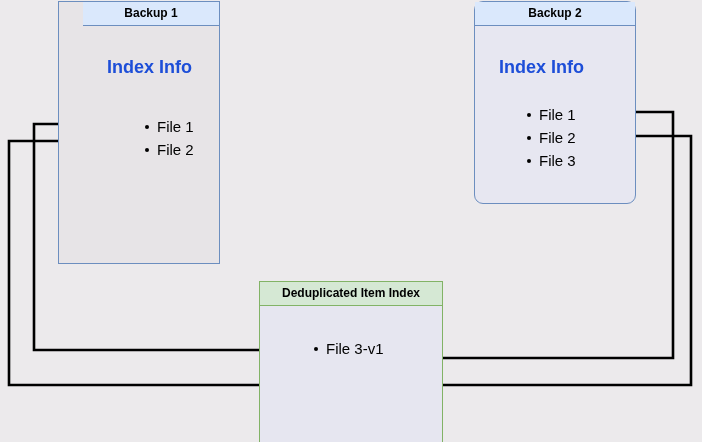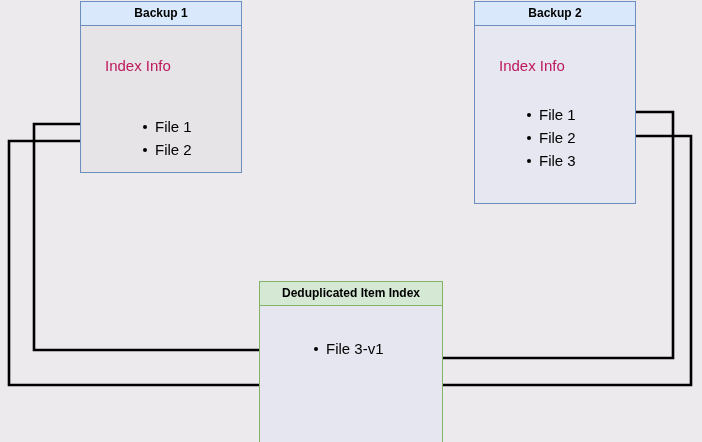--- a/index.html
+++ b/index.html
@@ -46,23 +46,24 @@
   .node.green > .node-header {
     background: #d5e8d4;
     border-bottom-color: #82b366;
   }
   .node-body {
     position: relative;
     height: calc(100% - 24px);
   }
   .index-label {
     position: absolute;
-    font-size: 15px;
-    color: #be185d;
+    font-size: 18px;
+    color: #1d4ed8;
     white-space: nowrap;
+    font-weight: bold;
   }
   ul.filelist {
     position: absolute;
     margin: 0;
     padding: 0 0 0 18px;
     list-style: none;
   }
   ul.filelist li {
     position: relative;
     font-size: 15px;
@@ -100,32 +101,32 @@
       <path d="M125,124 L34,124 L34,350 L299,350" marker-end="url(#arrowR)"></path>
 
       <path d="M122,141 L9,141 L9,385 L299,385" marker-end="url(#arrowR)"></path>
 
       <path d="M601,112 L673,112 L673,358 L395,358" marker-end="url(#arrowL)"></path>
 
       <path d="M592,136 L691,136 L691,385 L395,385" marker-end="url(#arrowL)"></path>
     </g>
   </svg>
 
-  <div class="node blue left" style="left:80px; top:1px; width:162px; height:172px;">
+  <div class="node blue left" style="left:58px; top:1px; width:162px; height:263px;padding-left:24px;">
     <div class="node-header">Backup 1</div>
     <div class="node-body">
       <div class="index-label" style="left:24px; top:31px;">Index Info</div>
       <ul class="filelist" style="left:56px; top:89px;">
         <li>File 1</li>
         <li>File 2</li>
       </ul>
     </div>
   </div>
 
-  <div class="node blue" style="left:474px; top:1px; width:162px; height:203px;">
+  <div class="node blue" style="left:474px; top:1px; width:162px; height:203px;border-radius:9px;">
     <div class="node-header">Backup 2</div>
     <div class="node-body">
       <div class="index-label" style="left:24px; top:31px;">Index Info</div>
       <ul class="filelist" style="left:46px; top:77px;">
         <li>File 1</li>
         <li>File 2</li>
         <li>File 3</li>
       </ul>
     </div>
   </div>

